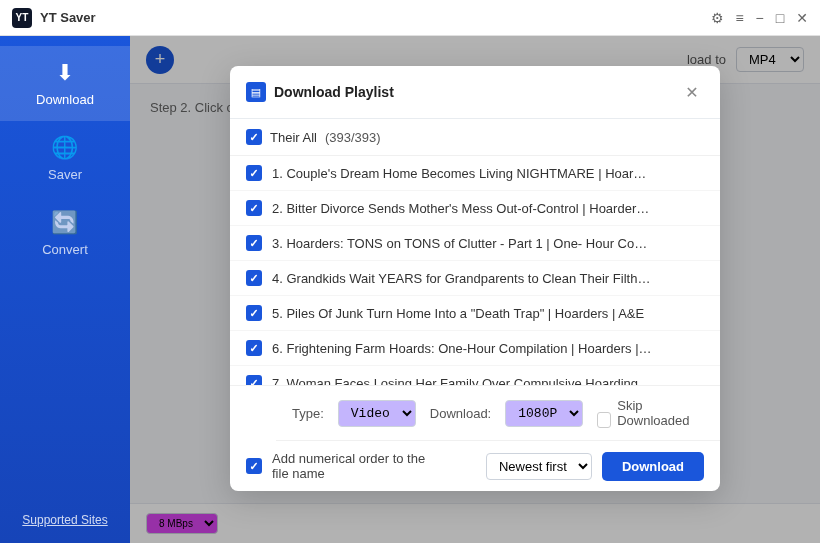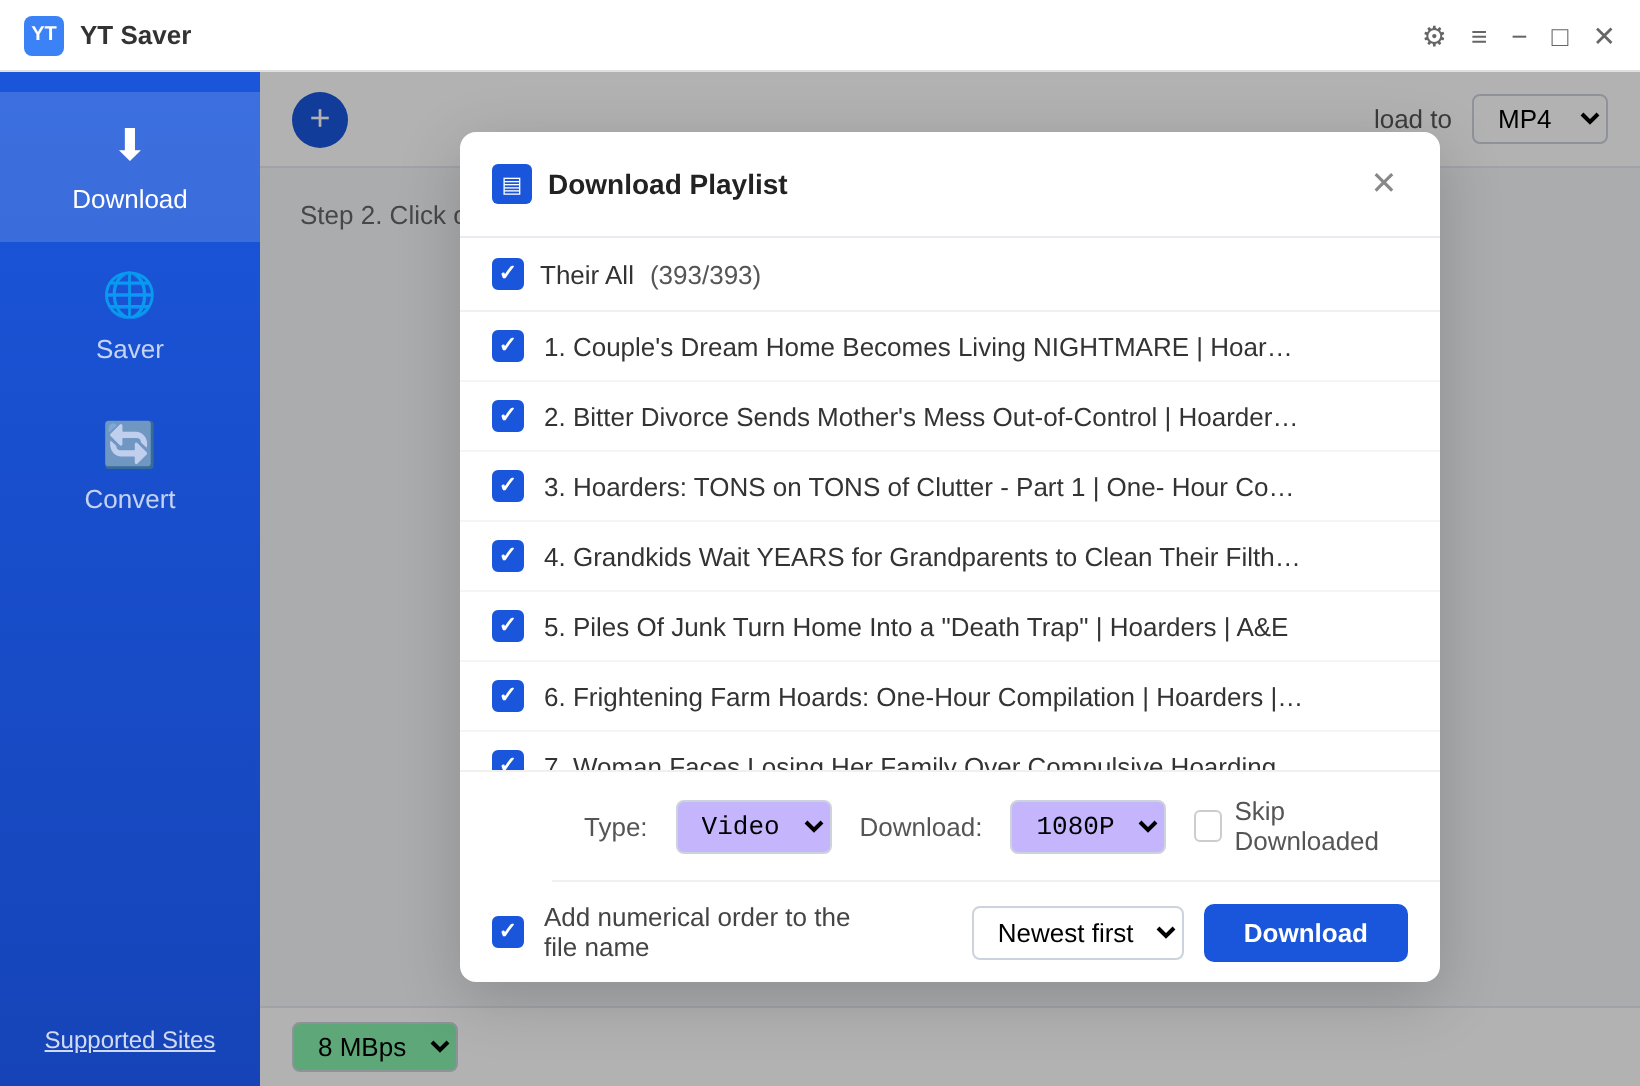--- a/index.html
+++ b/index.html
@@ -19,21 +19,21 @@
       height: 36px;
       display: flex;
       align-items: center;
       padding: 0 12px;
       border-bottom: 1px solid #e0e0e0;
       flex-shrink: 0;
     }
     .title-bar-logo {
       width: 20px;
       height: 20px;
-      background: #3b82f6;
+      background: #0f172a;
       border-radius: 4px;
       display: flex;
       align-items: center;
       justify-content: center;
       margin-right: 8px;
     }
     .title-bar-logo span {
       color: #fff;
       font-size: 10px;
       font-weight: bold;
@@ -171,22 +171,22 @@
       padding: 6px 16px;
       display: flex;
       align-items: center;
       gap: 10px;
       height: 40px;
     }
     .speed-select {
       border: 1px solid #cdd3dc;
       border-radius: 4px;
       padding: 3px 8px;
-      font-size: 13px;
-      background: #86efac;
+      font-size: 10px;
+      background: #d946ef;
       cursor: pointer;
     }
 
     
     .modal-overlay {
       position: absolute;
       top: 0; left: 0; right: 0; bottom: 0;
       background: rgba(0,0,0,0.3);
       display: flex;
       align-items: flex-start;
@@ -323,21 +323,21 @@
       border: 1px solid #cdd3dc;
       border-radius: 4px;
       padding: 4px 8px;
       font-size: 13px;
       background: #c4b5fd;
       cursor: pointer;
       font-family: Liberation Mono, monospace;
     }
     .skip-downloaded {
       display: flex;
-      align-items: center;
+      align-items: flex-end;
       gap: 6px;
       margin-left: auto;
     }
     .skip-cb {
       width: 16px;
       height: 16px;
       border: 1px solid #ccc;
       border-radius: 3px;
       background: #fff;
       cursor: pointer;

